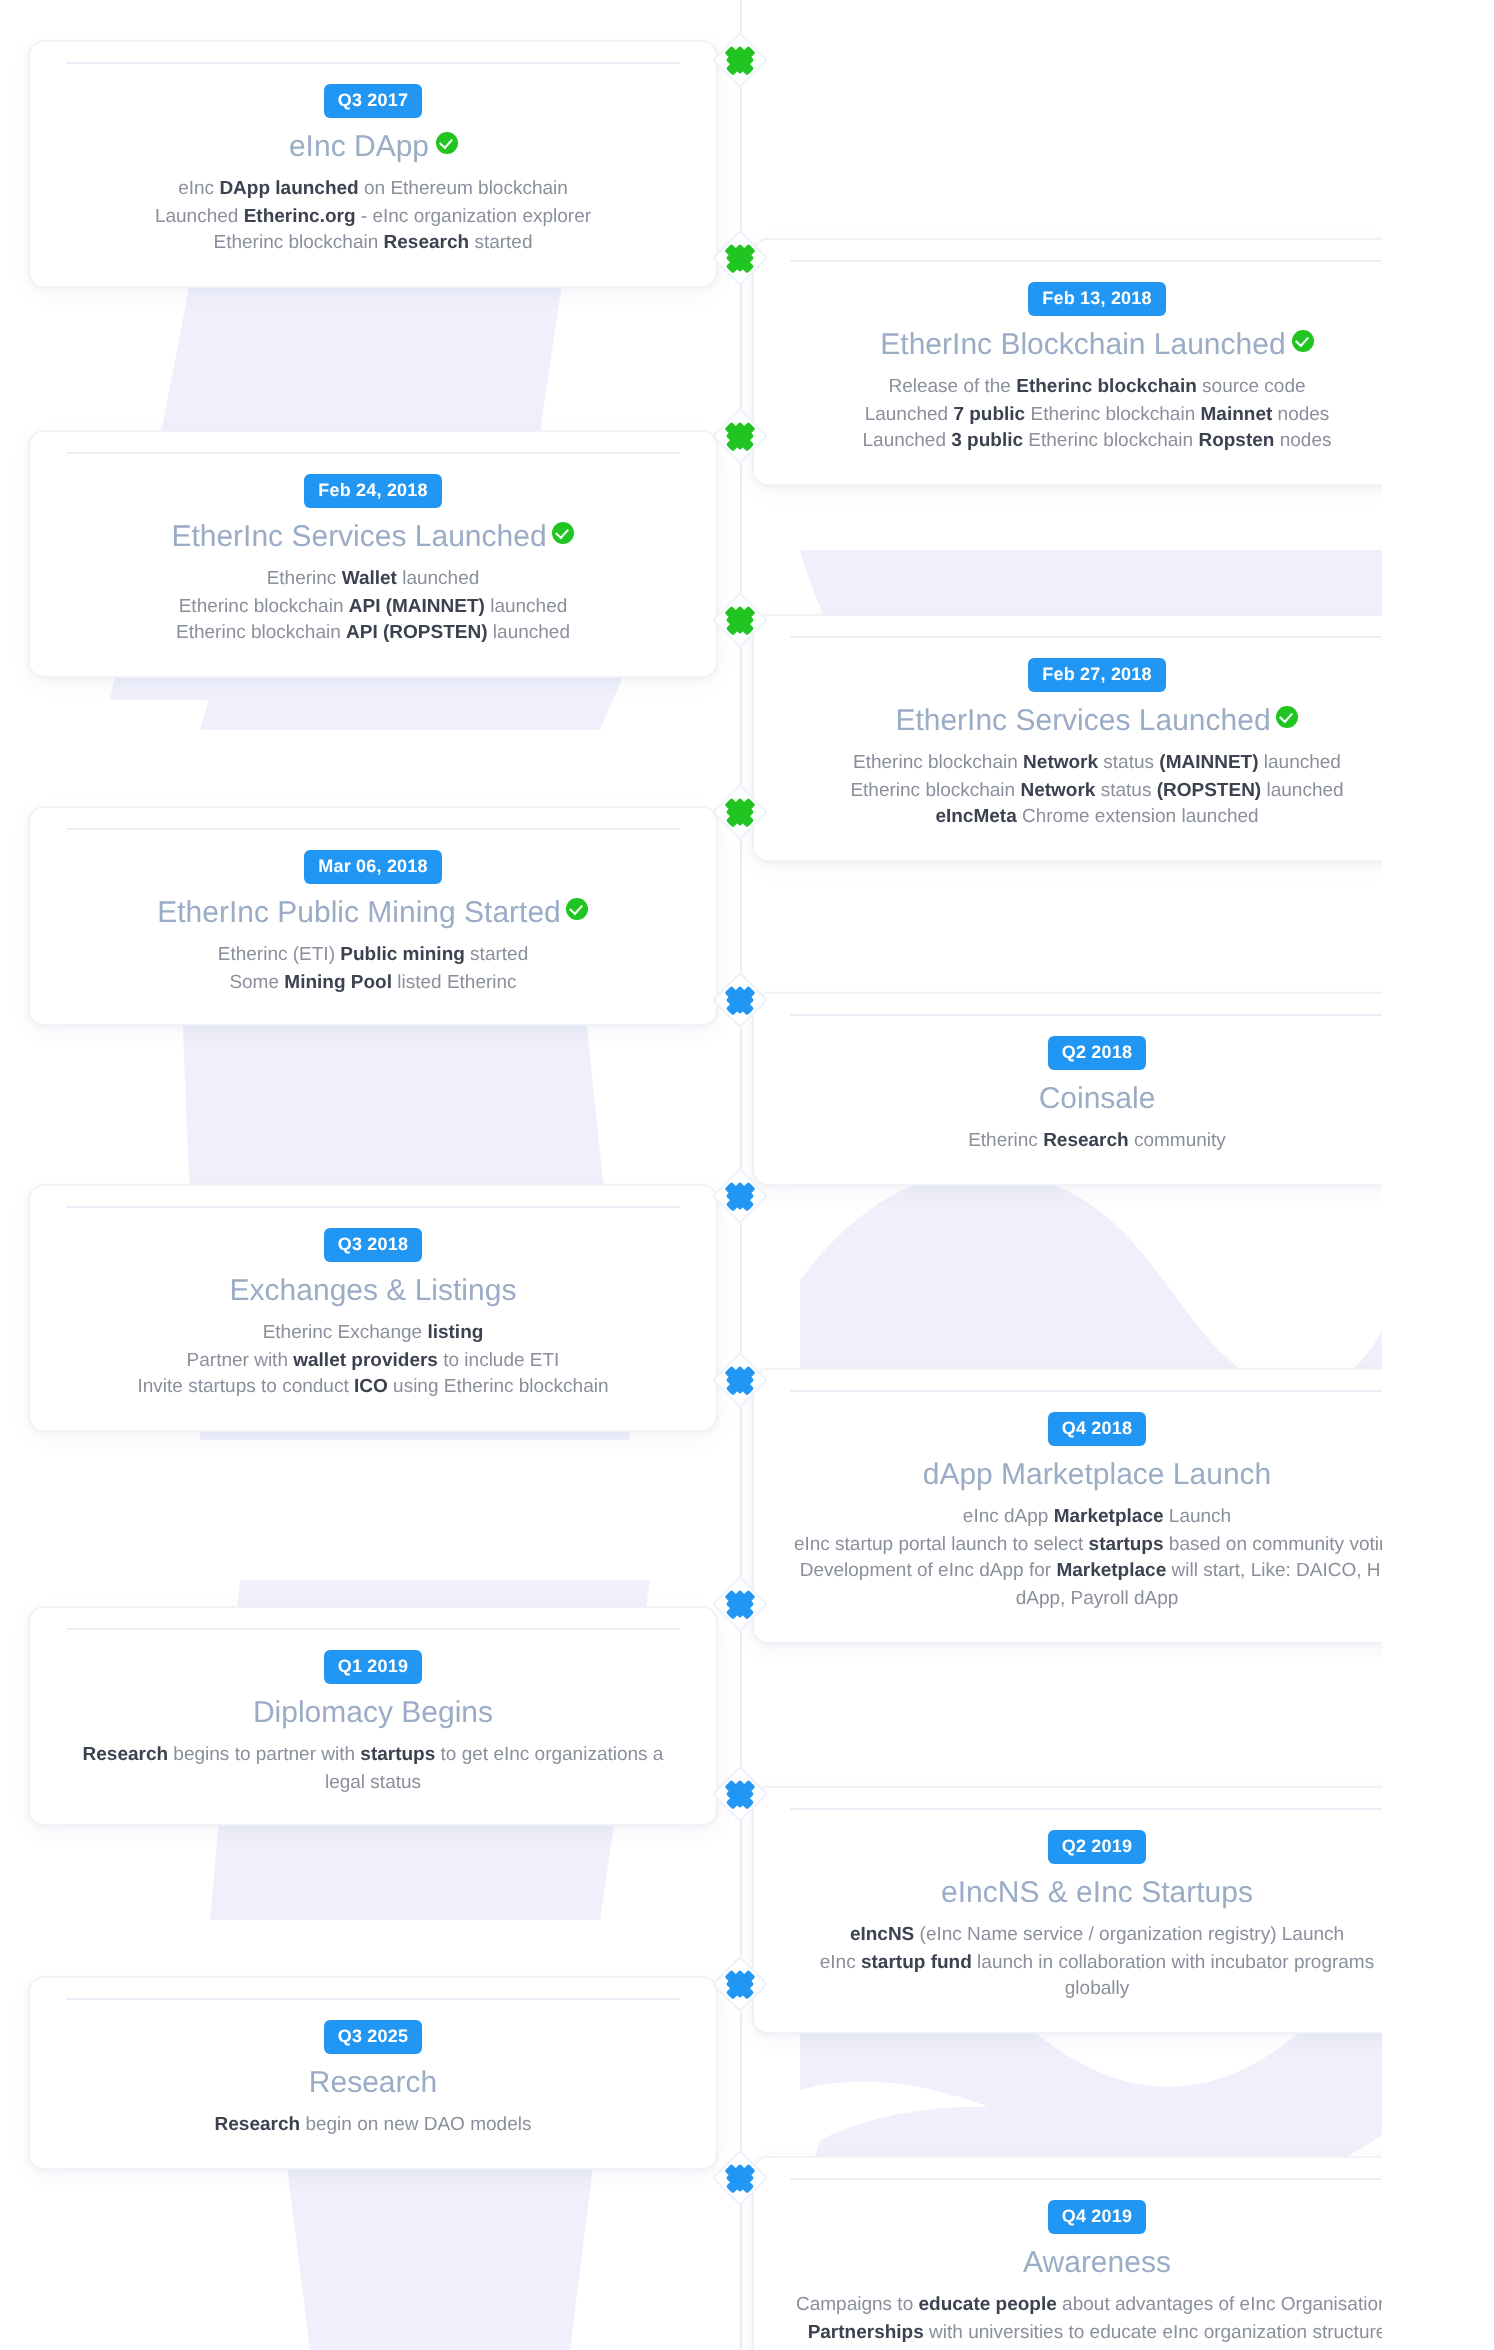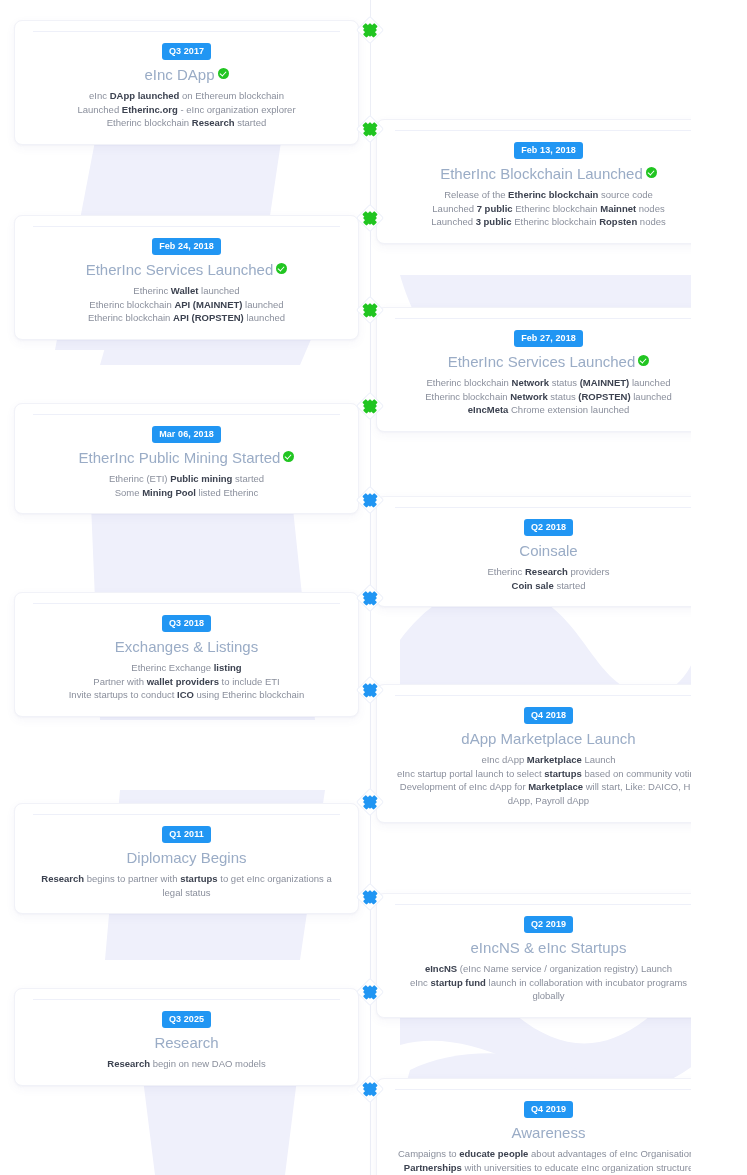--- a/index.html
+++ b/index.html
@@ -211,36 +211,36 @@
       <div class="card right" style="top: 307px;"><div class="card-rule"></div><div class="badge">Feb 27, 2018</div><div class="card-title"><span>EtherInc Services Launched</span><span class="check"></span></div><div class="line wrap"><span>Etherinc blockchain </span><b>Network</b><span> status </span><b>(MAINNET)</b><span> launched</span></div><div class="line wrap"><span>Etherinc blockchain </span><b>Network</b><span> status </span><b>(ROPSTEN)</b><span> launched</span></div><div class="line"><b>eIncMeta</b><span> Chrome extension launched</span></div></div>
       <div class="marker done" style="top: 406px;">
         <span class="halo"></span>
         <span class="gem"></span>
       </div>
       <div class="card left" style="top: 403px;"><div class="card-rule"></div><div class="badge">Mar 06, 2018</div><div class="card-title"><span>EtherInc Public Mining Started</span><span class="check"></span></div><div class="line"><span>Etherinc (ETI) </span><b>Public mining</b><span> started</span></div><div class="line"><span>Some </span><b>Mining Pool</b><span> listed Etherinc</span></div></div>
       <div class="marker todo" style="top: 500px;">
         <span class="halo"></span>
         <span class="gem"></span>
       </div>
-      <div class="card right" style="top: 496px;"><div class="card-rule"></div><div class="badge">Q2 2018</div><div class="card-title"><span>Coinsale</span></div><div class="line"><span>Etherinc </span><b>Research</b><span> providers</span></div><div class="line"><b>Coin sale</b><span> started</span></div></div>
+      <div class="card right" style="top: 496px;"><div class="card-rule"></div><div class="badge">Q2 2018</div><div class="card-title"><span>Coinsale</span></div><div class="line"><span>Etherinc </span><b>Research</b><span> community</span></div></div>
       <div class="marker todo" style="top: 598px;">
         <span class="halo"></span>
         <span class="gem"></span>
       </div>
       <div class="card left" style="top: 592px;"><div class="card-rule"></div><div class="badge">Q3 2018</div><div class="card-title"><span>Exchanges &amp; Listings</span></div><div class="line"><span>Etherinc Exchange </span><b>listing</b></div><div class="line"><span>Partner with </span><b>wallet providers</b><span> to include ETI</span></div><div class="line wrap"><span>Invite startups to conduct </span><b>ICO</b><span> using Etherinc blockchain</span></div></div>
       <div class="marker todo" style="top: 690px;">
         <span class="halo"></span>
         <span class="gem"></span>
       </div>
       <div class="card right" style="top: 684px;"><div class="card-rule"></div><div class="badge">Q4 2018</div><div class="card-title"><span>dApp Marketplace Launch</span></div><div class="line"><span>eInc dApp </span><b>Marketplace</b><span> Launch</span></div><div class="line wrap"><span>eInc startup portal launch to select </span><b>startups</b><span> based on community voting</span></div><div class="line wrap"><span>Development of eInc dApp for </span><b>Marketplace</b><span> will start, Like: DAICO, HR dApp, Payroll dApp</span></div></div>
       <div class="marker todo" style="top: 802px;">
         <span class="halo"></span>
         <span class="gem"></span>
       </div>
-      <div class="card left" style="top: 803px;"><div class="card-rule"></div><div class="badge">Q1 2011</div><div class="card-title"><span>Diplomacy Begins</span></div><div class="line wrap"><b>Research</b><span> begins to partner with </span><b>startups</b><span> to get eInc organizations a legal status</span></div></div>
+      <div class="card left" style="top: 803px;"><div class="card-rule"></div><div class="badge">Q1 2019</div><div class="card-title"><span>Diplomacy Begins</span></div><div class="line wrap"><b>Research</b><span> begins to partner with </span><b>startups</b><span> to get eInc organizations a legal status</span></div></div>
       <div class="marker todo" style="top: 897px;">
         <span class="halo"></span>
         <span class="gem"></span>
       </div>
       <div class="card right" style="top: 893px;"><div class="card-rule"></div><div class="badge">Q2 2019</div><div class="card-title"><span>eIncNS &amp; eInc Startups</span></div><div class="line wrap"><b>eIncNS</b><span> (eInc Name service / organization registry) Launch</span></div><div class="line wrap"><span>eInc </span><b>startup fund</b><span> launch in collaboration with incubator programs globally</span></div></div>
       <div class="marker todo" style="top: 992px;">
         <span class="halo"></span>
         <span class="gem"></span>
       </div>
       <div class="card left" style="top: 988px;"><div class="card-rule"></div><div class="badge">Q3 2025</div><div class="card-title"><span>Research</span></div><div class="line"><b>Research</b><span> begin on new DAO models</span></div></div>

